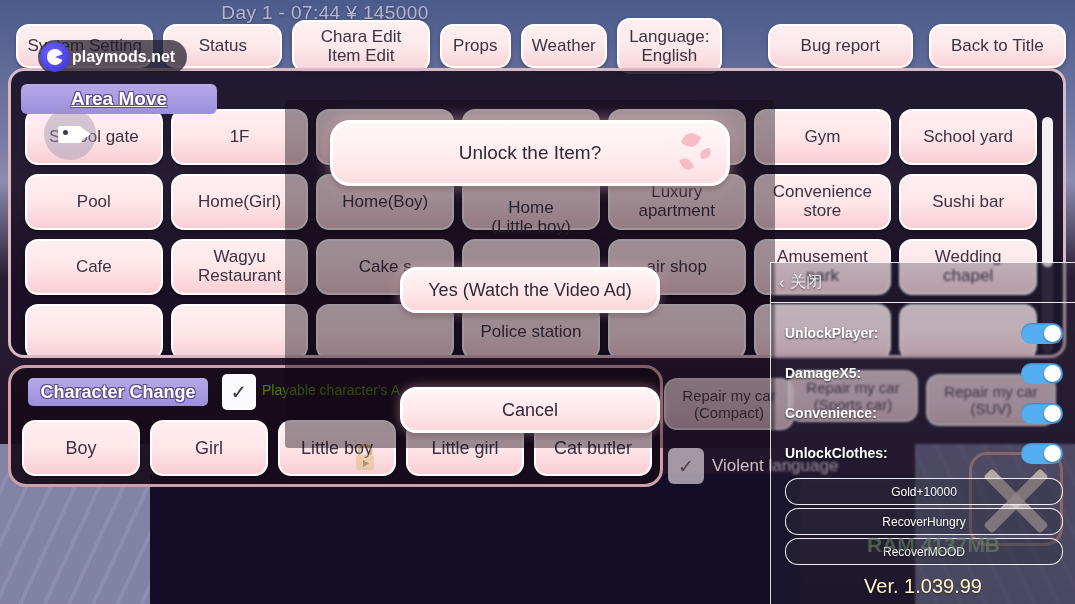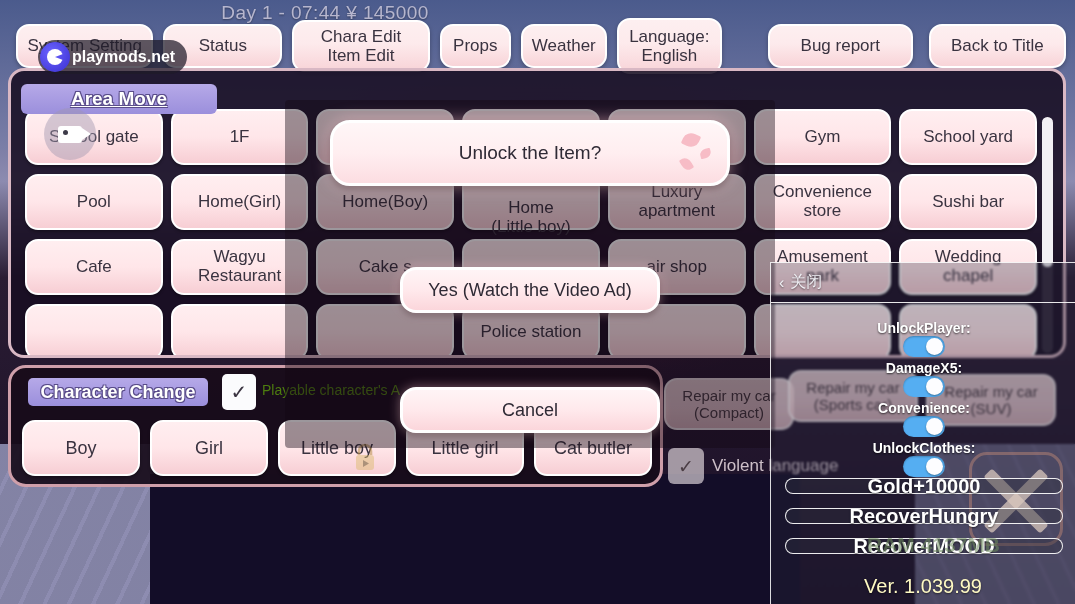--- a/index.html
+++ b/index.html
@@ -242,47 +242,47 @@
     position:absolute; left:0; top:0; width:100%; height:40px;
     border-bottom:1px solid rgba(255,255,255,.9);
     color:#efeff4; font-size:16px;
     display:flex; align-items:center; padding-left:8px; gap:6px;
     text-shadow:0 1px 2px rgba(0,0,0,.5);
   }
   .mod-rows{ position:absolute; left:0; top:42px; width:100%; }
   .mod-row{
     position:absolute; left:14px; right:12px;
     height:26px;
-    display:flex; align-items:center; justify-content:space-between;flex-direction:column;
+    display:flex; align-items:center; justify-content:space-between;
   }
   .mod-label{
     color:#fff; font-size:14px; font-weight:bold;
     text-shadow:0 1px 2px rgba(0,0,0,.7);
     white-space:nowrap;
   }
   .toggle{
     width:42px; height:21px; border-radius:11px;
     background:#55aef2; position:relative; flex:0 0 auto;
     box-shadow:inset 0 1px 2px rgba(0,0,0,.25);
     cursor:pointer;
   }
   .toggle .knob{
     position:absolute; right:2px; top:2px;
     width:17px; height:17px; border-radius:50%;
     background:#fdfdff; box-shadow:0 1px 2px rgba(0,0,0,.35);
   }
   .mod-action{
-    position:absolute; left:14px; right:12px; height:16px;
+    position:absolute; left:14px; right:12px; height:27px;
     border:1px solid rgba(255,255,255,.92);
     border-radius:13px;
     background:rgba(48,48,62,.42);
-    color:#fff; font-size:20px;
+    color:#fff; font-size:12px;
     display:flex;align-items:center;justify-content:center;
     text-shadow:0 1px 2px rgba(0,0,0,.6);
-    cursor:pointer; user-select:none;font-weight:bold;
+    cursor:pointer; user-select:none;
   }
   .mod-version{
     position:absolute; left:0; right:0; bottom:6px;
     text-align:center; color:#fef9c3; font-size:20px;
     text-shadow:0 1px 2px rgba(0,0,0,.55);
   }
   .ram-text{
     position:absolute; left:96px; top:270px;
     color:#6f8d5f; font-size:21px; font-weight:bold; opacity:.55;
     z-index:1;

